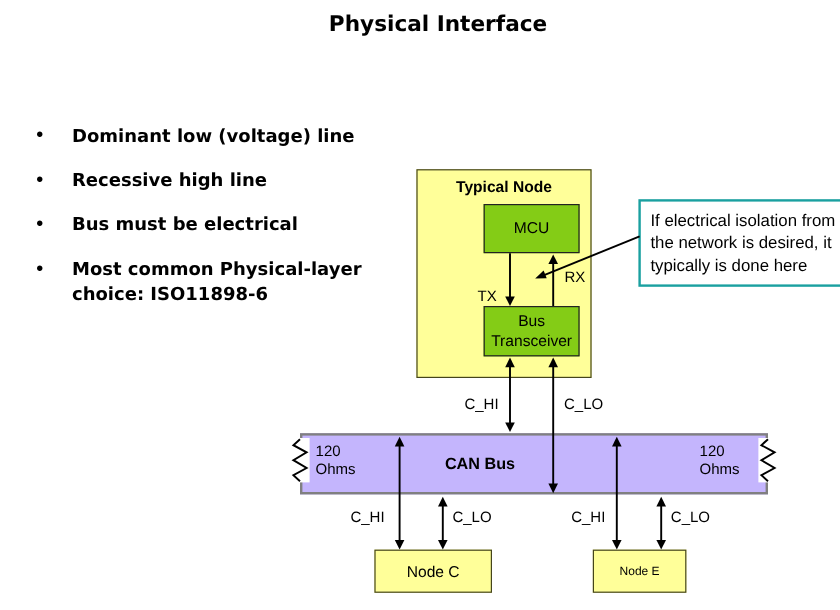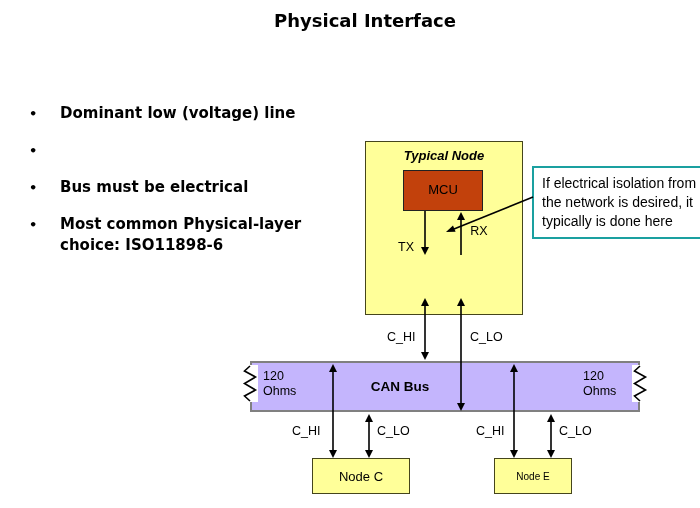--- a/index.html
+++ b/index.html
@@ -17,25 +17,25 @@
   #bullets li{
     list-style:none;display:flex;margin:0 0 16px 0;
     font-family:"DejaVu Sans",sans-serif;font-weight:bold;font-size:15px;line-height:21px;
   }
   .dot{flex:0 0 31px;font-size:13px;}
   .btxt{flex:1;}
   
   .abs{position:absolute;}
   .dlabel{position:absolute;font-size:12.5px;line-height:14px;white-space:nowrap;}
   .ybox{background:#FFFF99;border:1.5px solid #45451c;box-sizing:border-box;}
-  .wbox{background:#c2410c;border:1.5px solid #222222;box-sizing:border-box;
+  .wbox{background:#84cc16;border:1.5px solid #222222;box-sizing:border-box;
         display:flex;align-items:center;justify-content:center;
         font-size:13px;text-align:center;line-height:1.25;}
   
-  #typical-node{left:350px;top:141px;width:158px;height:174px;font-style:italic;}
+  #typical-node{left:332px;top:141px;width:146px;height:174px;}
   #typical-node-title{margin-top:6px;text-align:center;font-weight:bold;font-size:13px;}
   #mcu-box{left:388px;top:170px;width:80px;height:41px;}
   #transceiver-box{left:388px;top:255px;width:80px;height:42px;}
   
   #callout{
     left:517px;top:166px;width:178px;min-height:66px;box-sizing:border-box;
     background:#fff;border:2px solid #1aa0a0;border-radius:0;
     padding:6px 8px;font-size:14px;line-height:1.35;
   }
   
@@ -64,36 +64,40 @@
 
   <div id="title">Physical Interface</div>
 
   <ul id="bullets">
     <li>
       <span class="dot">•</span>
       <span class="btxt">Dominant low (voltage) line</span>
     </li>
     <li>
       <span class="dot">•</span>
+      <span class="btxt">Recessive high line</span>
     </li>
     <li>
       <span class="dot">•</span>
       <span class="btxt">Bus must be electrical</span>
     </li>
     <li>
       <span class="dot">•</span>
       <span class="btxt">Most common Physical-layer choice: ISO11898-6</span>
     </li>
   </ul>
 
   <div id="typical-node" class="abs ybox">
     <div id="typical-node-title">Typical Node</div>
   </div>
   <div id="mcu-box" class="abs wbox">
     <span>MCU</span>
+  </div>
+  <div id="transceiver-box" class="abs wbox">
+    <span>Bus Transceiver</span>
   </div>
   <div class="dlabel" style="left:377px;top:240px;width:28px;text-align:center;">TX</div>
   <div class="dlabel" style="left:451px;top:224px;width:26px;text-align:center;">RX</div>
 
   <div id="callout" class="abs">
     <span>If electrical isolation from the network is desired, it typically is done here</span>
   </div>
 
   <div class="dlabel" style="left:372px;top:330px;">C_HI</div>
   <div class="dlabel" style="left:455px;top:330px;">C_LO</div>

